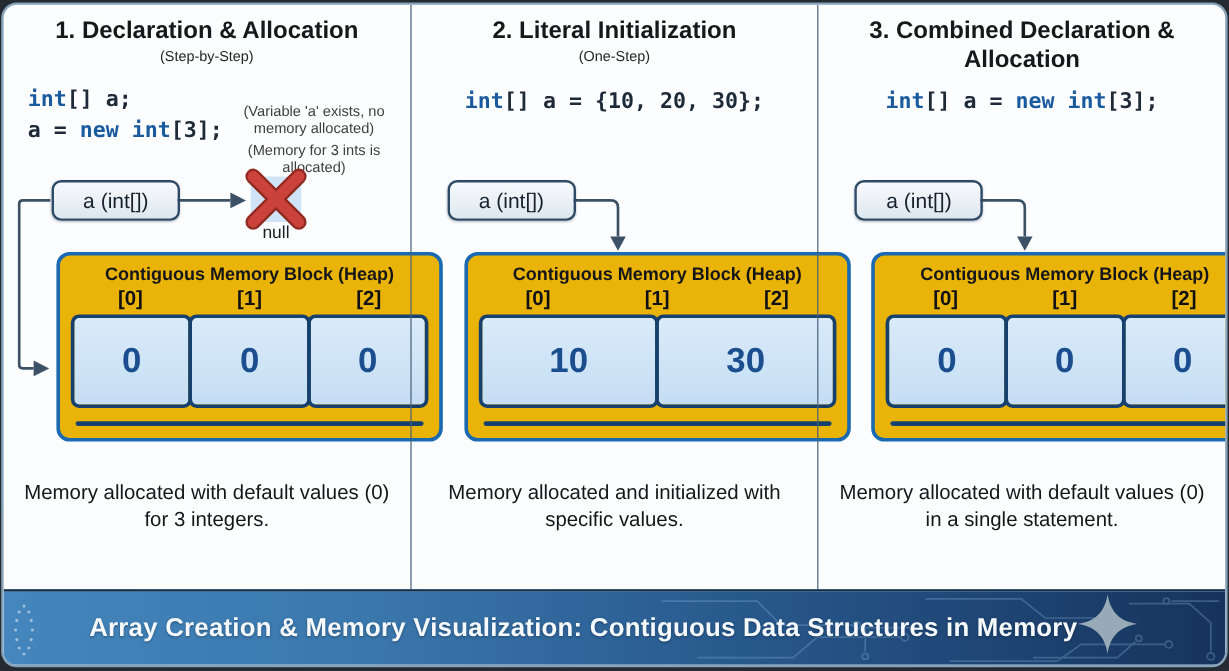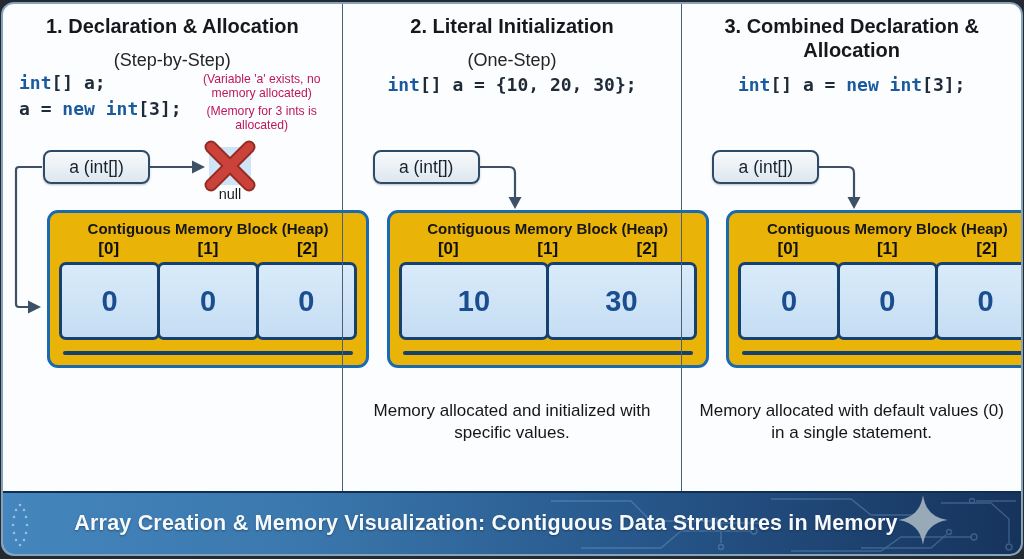--- a/index.html
+++ b/index.html
@@ -9,27 +9,27 @@
            border:2px solid #87a3ba; border-radius:13px; overflow:hidden; }
 
   
   .panels { position:absolute; left:0; right:0; top:0; bottom:63px; display:flex; }
   .panel { flex:1 1 0; position:relative; }
   .panel + .panel { border-left:1.5px solid #47617a; }
 
   .phead { padding-top:10px; height:58px; }
   .ptitle { text-align:center; font-size:20px; font-weight:bold; color:#17181c; line-height:1.2; }
   .p3 .ptitle { max-width:272px; margin:0 auto; }
-  .psub { text-align:center; font-size:18px; color:#232528; margin-top:12px; }
+  .psub { text-align:center; font-size:12px; color:#232528; margin-top:2px; }
 
   .code-line { font-family:"DejaVu Sans Mono",monospace; font-weight:bold; font-size:18px;
                line-height:1.45; color:#1e2a38; white-space:pre; }
   .kw { color:#1a5a9e; }
-  .p1 .code-row { display:flex; justify-content:space-between; padding:8px 4px 0 16px; }
-  .annots { width:152px; font-size:12.2px; color:#be185d; text-align:center; line-height:1.18; padding-top:2px; }
+  .p1 .code-row { display:flex; justify-content:flex-end; padding:8px 4px 0 16px; }
+  .annots { width:152px; font-size:12.2px; color:#404040; text-align:center; line-height:1.18; padding-top:2px;margin-top:14px; }
   .annot { margin-bottom:3px; }
   .code-center { text-align:center; padding-top:10px; }
 
   .var-box { position:absolute; top:146px; width:107px; height:34px; display:flex; align-items:center;
              justify-content:center; font-size:17.5px; color:#17222e;
              background:linear-gradient(180deg,#f8fafc,#dde7ef);
              border:2.5px solid #2e4a66; border-radius:8px; box-shadow:0 1px 2px rgba(30,50,70,.3); }
   .p1 .var-box { left:40px; }
   .p2 .var-box, .p3 .var-box { left:30px; }
 
@@ -122,20 +122,21 @@
             <div class="cell">
                 <span>0</span>
               </div>
             <div class="cell">
                 <span>0</span>
               </div>
           </div>
           <div class="mem-underline"></div>
         </div>
 
+        <p class="caption">Memory allocated with default values (0) for 3 integers.</p>
       </section>
 
       <section class="panel p2">
         <div class="phead">
           <h2 class="ptitle">2. Literal Initialization</h2>
           <div class="psub">(One-Step)</div>
         </div>
         <div class="code-center">
           <div class="code-line"><span class="kw">int</span><span>[] a = {10, 20, 30};</span></div>
         </div>

